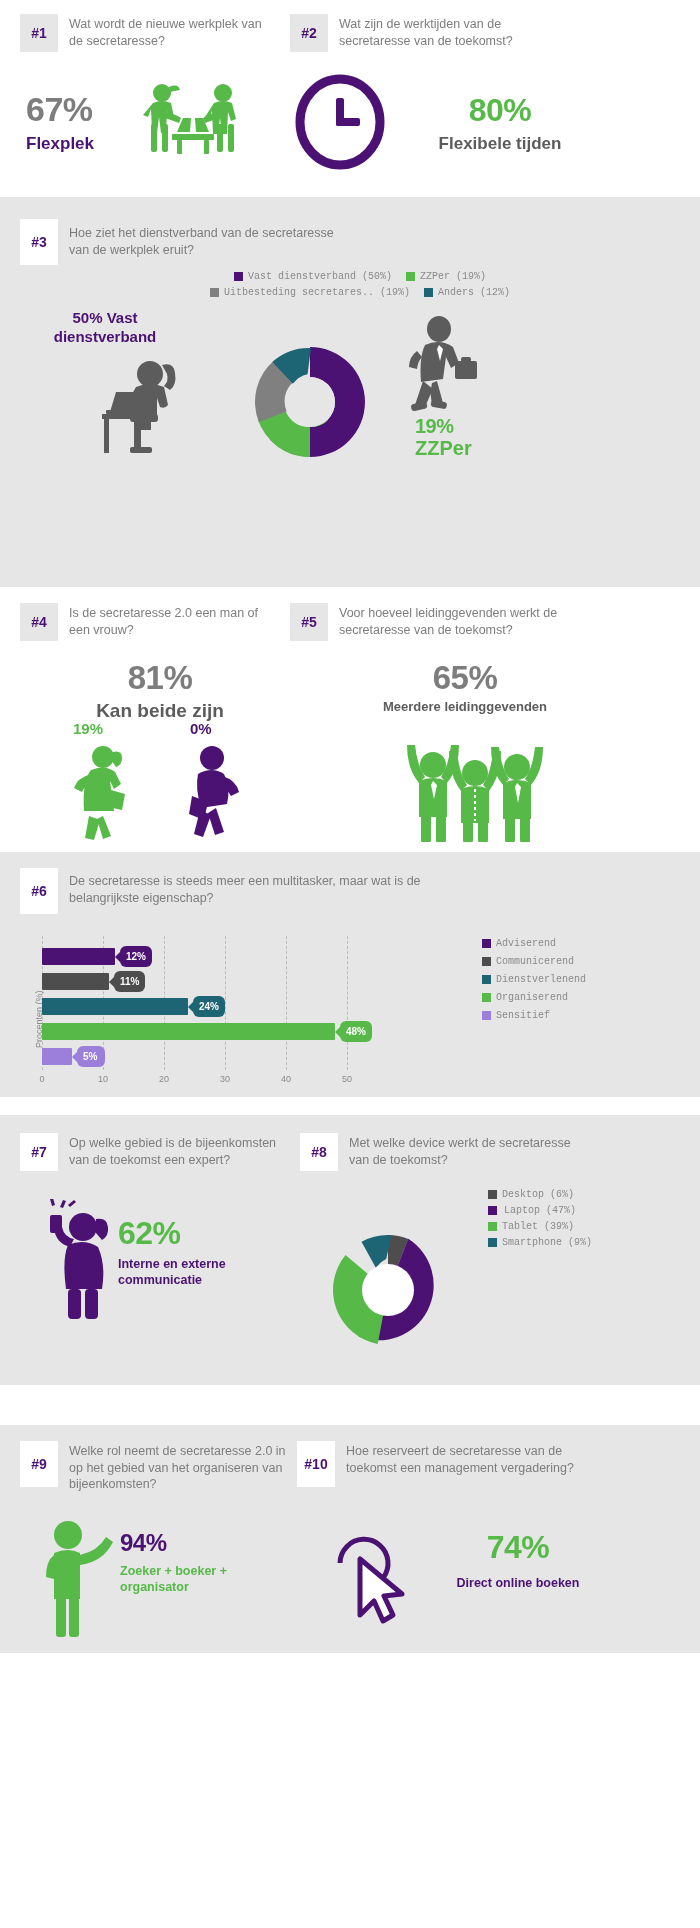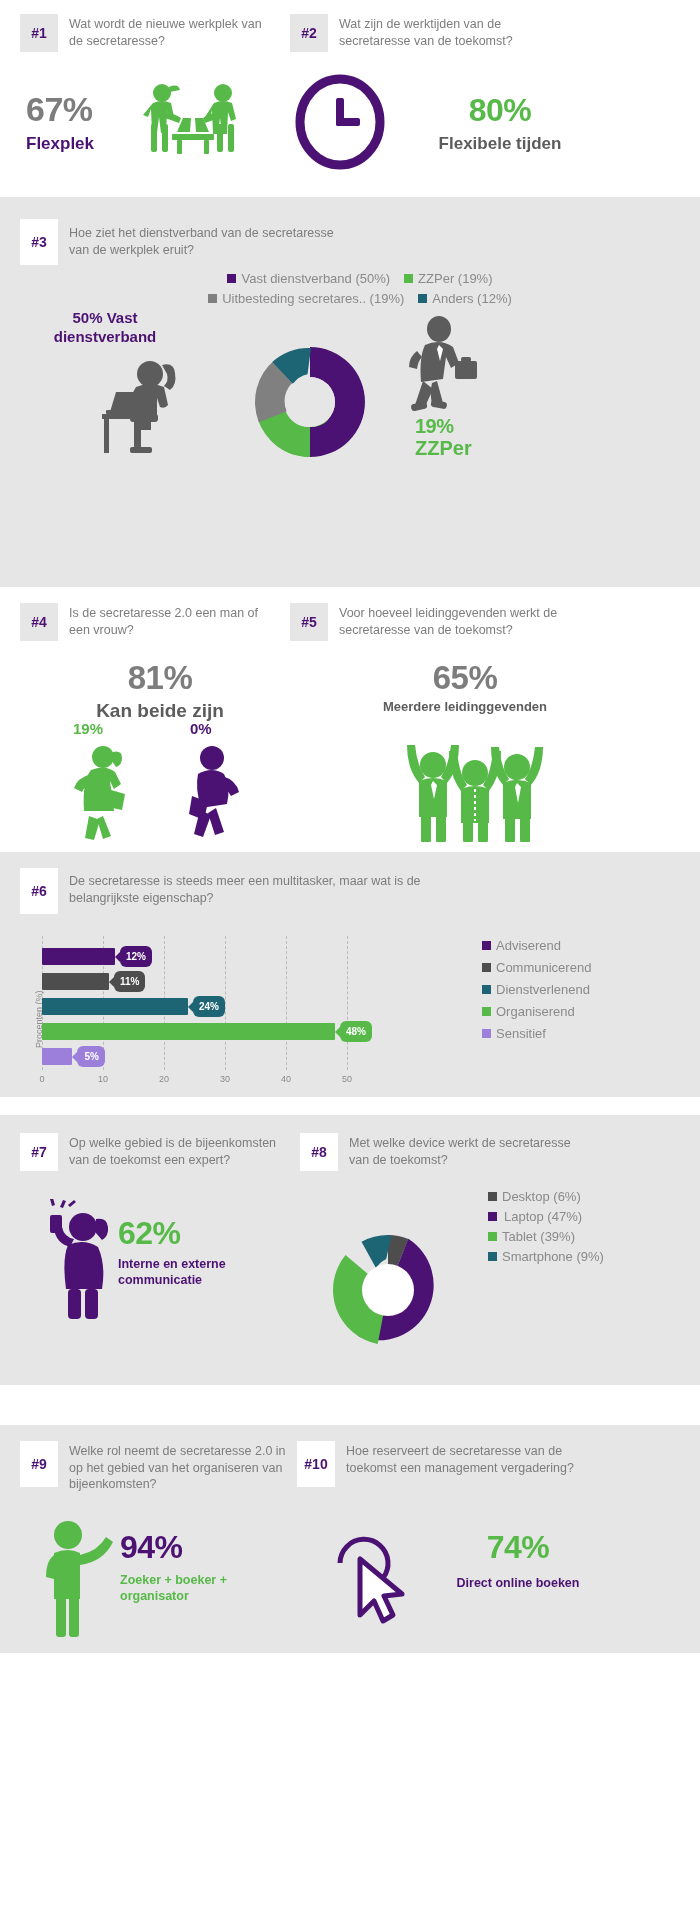--- a/index.html
+++ b/index.html
@@ -43,36 +43,36 @@
   .pct-green { color: #56b948; }
   .pct-purp  { color: #4b1273; }
   .lbl { font-weight: bold; font-size: 13px; line-height: 1.25; }
   .lbl-grey  { color: #5c5c5c; }
   .lbl-green { color: #56b948; }
   .lbl-purp  { color: #4b1273; }
 
   
   .legend-row { display: flex; align-items: center; gap: 5px; }
   .sw { width: 9px; height: 9px; flex: 0 0 auto; display: inline-block; }
-  .legend-txt { font-size: 13px; color: #8a8a8a; white-space: nowrap; }
+  .legend-txt { font-size: 10px; color: #8a8a8a; white-space: nowrap; font-family: Liberation Mono, monospace; }
 
   .abs { position: absolute; }
 
   
   .bc-wrap { position: relative; }
   .bar { height: 17px; border-radius: 1px; }
   .bar-callout {
     position: absolute;
     height: 21px;
     min-width: 28px;
     border-radius: 6px;
     color: #fff;
     font-size: 10px;
     font-weight: bold;
-    display: flex; align-items: center; justify-content: flex-end;
+    display: flex; align-items: center; justify-content: flex-start;
     padding: 0 6px;
   }
   .bar-callout::before {
     content: "";
     position: absolute;
     left: -5px; top: 50%;
     transform: translateY(-50%);
     border-top: 5px solid transparent;
     border-bottom: 5px solid transparent;
     border-right: 5px solid currentColor;
@@ -506,21 +506,21 @@
         <rect x="31" y="80" width="10" height="40" rx="3"></rect>
 
         <path d="M42 38 q18 -4 26 -18 l7 5 q-10 20 -33 23 z"></path>
 
         <path d="M16 38 q-8 6 -8 22 l8 2 q0 -14 4 -20 z"></path>
       </g>
     </svg>
   </div>
 
   <div class="abs" style="left:120px; top:104px; width:160px;">
-    <div class="big pct-purp" style="font-size:32px;">94%</div>
+    <div class="big pct-purp" style="font-size:24px;">94%</div>
     <div class="lbl lbl-green" style="font-size:12.5px; margin-top:6px; line-height:1.3; max-width:120px;">Zoeker + boeker + organisator</div>
   </div>
 
   <div class="abs qhead" style="left:297px; top:16px; width:290px;">
     <div class="qnum on-grey tall">#10</div>
     <div class="qtext wide">Hoe reserveert de secretaresse van de toekomst een management vergadering?</div>
   </div>
 
   <div class="abs" style="left:330px; top:100px; width:90px; height:100px;">
     <svg viewBox="0 0 90 100" width="90" height="100">

